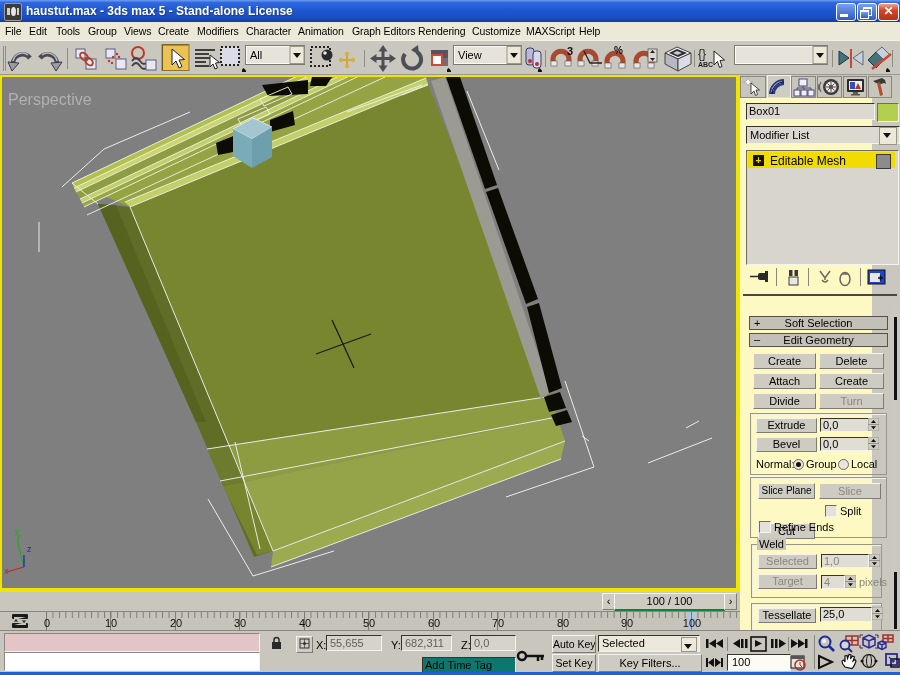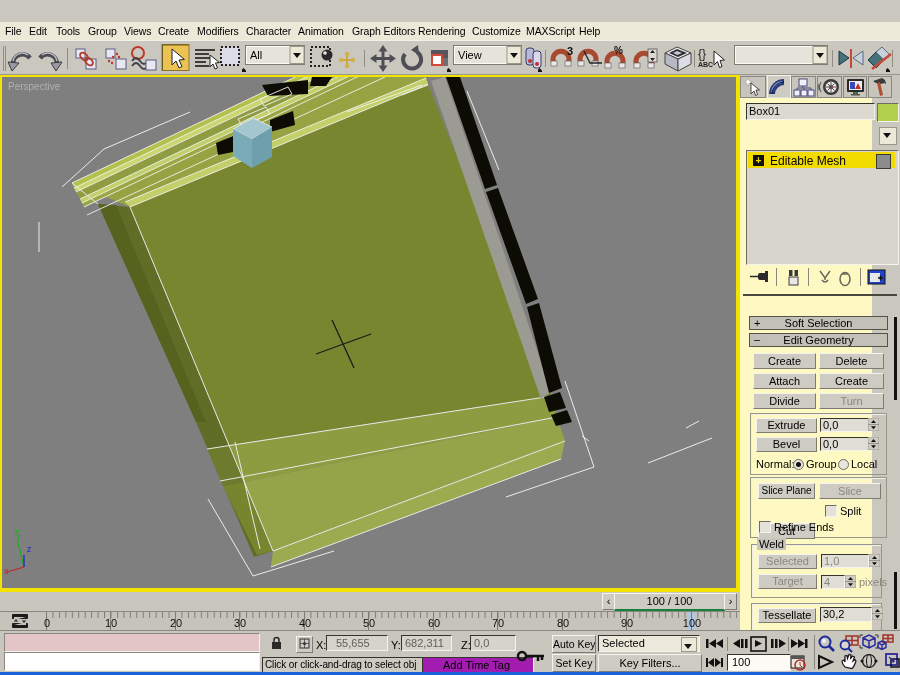--- a/index.html
+++ b/index.html
@@ -5,20 +5,36 @@
 #app{position:relative;width:900px;height:675px;background:#cac7bf;font-family:"Liberation Sans",sans-serif;overflow:hidden}
 .abs{position:absolute}
 .btn{position:absolute;background:#cecbc3;border:1px solid;border-color:#f4f3ee #7e7b72 #7e7b72 #f4f3ee;font-size:11px;color:#000;text-align:center;line-height:14px;white-space:nowrap;overflow:hidden}
 .fld{position:absolute;background:#e0ddd5;border:1px solid;border-color:#35332c #f4f3ee #f4f3ee #35332c;font-size:11px;color:#000}
 .lbl{position:absolute;font-size:11px;color:#000;white-space:nowrap}
 .gbox{position:absolute;border:1px solid #989589;border-radius:0;box-shadow:inset 1px 1px 0 #f0efe8}
 </style></head>
 <body>
 <div id="app">
 
+<div class="abs" style="left:0;top:0;width:900px;height:22px;background:linear-gradient(180deg,#6f9ef0 0%,#2e68e0 12%,#2058d2 45%,#1b50c4 78%,#123e9c 100%)">
+ <div class="abs" style="left:4px;top:3px;width:16px;height:16px;background:#3a3a3a;border:1px solid #9a9a9a;border-radius:2px">
+   <div class="abs" style="left:2px;top:4px;width:3px;height:7px;background:#cfcfcf"></div>
+   <div class="abs" style="left:6px;top:3px;width:5px;height:9px;background:#e5e5e5;border-radius:50%"></div>
+   <div class="abs" style="left:12px;top:4px;width:2px;height:7px;background:#cfcfcf"></div>
+ </div>
+ <div class="abs" style="left:26px;top:3.5px;font-size:12px;font-weight:bold;color:#fff;text-shadow:1px 1px 1px #1a3a7a">haustut.max - 3ds max 5 - Stand-alone License</div>
+ <div class="abs" style="left:836px;top:3px;width:18px;height:16px;background:linear-gradient(180deg,#7aa0ea,#2c5cc8);border:1px solid #fff;border-radius:3px">
+        <div class="abs" style="left:3px;top:10px;width:8px;height:3px;background:#fff"></div>
+      </div>
+ <div class="abs" style="left:857px;top:3px;width:18px;height:16px;background:linear-gradient(180deg,#7aa0ea,#2c5cc8);border:1px solid #fff;border-radius:3px">
+   <div class="abs" style="left:5px;top:3px;width:7px;height:6px;border:1px solid #fff;border-top-width:2px"></div>
+   <div class="abs" style="left:2px;top:6px;width:7px;height:6px;border:1px solid #fff;border-top-width:2px;background:linear-gradient(180deg,#7aa0ea,#2c5cc8)"></div>
+ </div>
+ <div class="abs" style="left:878px;top:3px;width:19px;height:16px;background:linear-gradient(180deg,#f0a088,#d2452a 40%,#b03318);border:1px solid #fff;border-radius:3px;color:#fff;font-size:12px;font-weight:bold;line-height:14px;text-align:center">✕</div>
+</div>
 
 <div class="abs" style="left:0;top:22px;width:900px;height:18px;background:#ece9d8;font-size:10.5px;color:#000;letter-spacing:-0.1px">
  <span class="abs" style="left:5px;top:3px">File</span>
  <span class="abs" style="left:29px;top:3px">Edit</span>
  <span class="abs" style="left:56px;top:3px">Tools</span>
  <span class="abs" style="left:88px;top:3px">Group</span>
  <span class="abs" style="left:124px;top:3px">Views</span>
  <span class="abs" style="left:158px;top:3px">Create</span>
  <span class="abs" style="left:197px;top:3px">Modifiers</span>
  <span class="abs" style="left:246px;top:3px">Character</span>
@@ -274,21 +290,21 @@
 
   <g fill="none" stroke-width="1.3">
    <line x1="22" y1="490" x2="5" y2="495" stroke="#cc2222"></line>
    <path d="M22 490 L17 470 Q14 462 18 458" stroke="#22aa22"></path>
    <line x1="22" y1="490" x2="22" y2="478" stroke="#2222cc"></line>
   </g>
   <text x="2" y="497" font-size="9" fill="#cc2222" font-family="Liberation Sans">x</text>
   <text x="13" y="457" font-size="9" fill="#22aa22" font-family="Liberation Sans">y</text>
   <text x="25" y="475" font-size="9" fill="#2222cc" font-family="Liberation Sans">z</text>
  </svg>
- <div class="abs" style="left:6px;top:4px;font-size:10px;color:#b0b0b0">Perspective</div>
+ <div class="abs" style="left:6px;top:14px;font-size:16px;color:#b0b0b0">Perspective</div>
  </div>
 </div>
 
 <div id="panel" class="abs" style="left:740px;top:75px;width:132px;height:555px;background:#fef9c3">
 <svg width="0" height="0" style="position:absolute">
         <defs>
 <g id="spinbtn">
             <rect x="0" y="0" width="11" height="6.5" fill="#cecbc3" stroke="#8a877e" stroke-width=".7"></rect>
             <rect x="0" y="6.5" width="11" height="6.5" fill="#cecbc3" stroke="#8a877e" stroke-width=".7"></rect>
             <path d="M5.5 2 l2.5 3 l-5 0 Z" fill="#111"></path>
@@ -343,20 +359,21 @@
         <rect x="111" y="19" width="9" height="1.5" fill="#555"></rect>
         <circle cx="115.5" cy="18" r="1" fill="#2a9a2a"></circle>
 
  <path d="M133 6 l9 -3 l3 2 l1 4 l-2 -1 l-3 1 l-5 -1 Z" fill="#3a3a3a"></path>
  <path d="M137 8 l3 13 l3 -1 l-3 -13 Z" fill="#b05030"></path>
 </svg>
 
 <div class="fld" style="left:6px;top:28px;width:125px;height:15px;background:#dcd9d1;padding-left:2px;line-height:15px">Box01</div>
 <div class="abs" style="left:137px;top:28px;width:20px;height:17px;background:#b2d04e;border:1px solid #6f6c63;border-right-color:#f4f3ee;border-bottom-color:#f4f3ee"></div>
 
+<div class="fld" style="left:6px;top:51px;width:149px;height:16px;background:#dcd9d1;line-height:16px;padding-left:3px">Modifier List</div>
 <div class="abs" style="left:139px;top:52px;width:16px;height:16px;background:#ece9d8;border:1px solid #9a9789"><svg width="14" height="14">
           <path d="M3 5 l8 0 l-4 5 Z" fill="#111"></path>
         </svg></div>
 
 <div class="abs" style="left:6px;top:75px;width:151px;height:113px;background:#d8d5cd;border:1px solid;border-color:#6f6c63 #f4f3ee #f4f3ee #6f6c63">
  <div class="abs" style="left:1px;top:1px;width:147px;height:16px;background:#f2dc00">
   <div class="abs" style="left:5px;top:2.5px;width:11px;height:11px;background:#111;color:#f2dc00;font-size:10px;font-weight:bold;text-align:center;line-height:11px">+</div>
   <div class="abs" style="left:22px;top:1.5px;font-size:12px;color:#000">Editable Mesh</div>
   <div class="abs" style="left:128px;top:2px;width:13px;height:13px;background:#8c8c8c;border:1px solid #3a3a3a"></div>
  </div>
@@ -433,21 +450,21 @@
       </svg>
 <div class="btn" style="left:18px;top:499px;width:57px;height:13px;line-height:13px;color:#8a877e">Target</div>
 <div class="fld" style="left:81px;top:500px;width:20px;height:12px;line-height:12px;padding-left:2px;color:#8a877e">4</div>
 <svg width="11" height="13" style="position:absolute;left:105px;top:500px">
         <use href="#spinbtn"></use>
       </svg>
 <div class="lbl" style="left:119px;top:501px;color:#8a877e">pixels</div>
 
 <div class="gbox" style="left:11px;top:528px;width:129px;height:27px;border-bottom:none"></div>
 <div class="btn" style="left:18px;top:533px;width:56px;height:13px;line-height:13px">Tessellate</div>
-<div class="fld" style="left:80px;top:532px;width:48px;height:13px;line-height:13px;padding-left:2px">30,2</div>
+<div class="fld" style="left:80px;top:532px;width:48px;height:13px;line-height:13px;padding-left:2px">25,0</div>
 <svg width="11" height="13" style="position:absolute;left:132px;top:532px">
         <use href="#spinbtn"></use>
       </svg>
 
 <div class="abs" style="left:153px;top:230px;width:5px;height:325px;background:#cbc8c0"></div>
 <div class="abs" style="left:154px;top:242px;width:3px;height:83px;background:#111"></div>
 <div class="abs" style="left:154px;top:497px;width:3px;height:57px;background:#111"></div>
 </div>
 
 <div class="abs" style="left:0;top:592px;width:740px;height:19px;background:#c9c6be;border-bottom:1px solid #8a877e">
@@ -507,27 +524,26 @@
 <svg width="40" height="20" style="position:absolute;left:270px;top:4px">
  <rect x="2" y="7" width="9" height="7" fill="#2a2a2a"></rect>
         <path d="M4 7 v-2 a2.5 2.5 0 0 1 5 0 v2" fill="none" stroke="#2a2a2a" stroke-width="1.5"></path>
 </svg>
 <div class="btn" style="left:296px;top:5px;width:15px;height:15px"><svg width="13" height="13">
           <rect x="2" y="2" width="9" height="9" fill="none" stroke="#333"></rect>
           <circle cx="6.5" cy="6.5" r="1.5" fill="#333"></circle>
           <path d="M6.5 2 v9 M2 6.5 h9" stroke="#333" stroke-width=".7"></path>
         </svg></div>
 <div class="lbl" style="left:316px;top:8px">X:</div>
-<div class="fld" style="left:326px;top:4px;width:51px;height:14px;line-height:14px;padding-left:9px;color:#63605a;background:#d6d3cb">55,655</div>
+<div class="fld" style="left:326px;top:4px;width:51px;height:14px;line-height:14px;padding-left:3px;color:#63605a;background:#d6d3cb">55,655</div>
 <div class="lbl" style="left:391px;top:8px">Y:</div>
 <div class="fld" style="left:401px;top:4px;width:46px;height:14px;line-height:14px;padding-left:3px;color:#63605a;background:#d6d3cb">682,311</div>
 <div class="lbl" style="left:461px;top:8px">Z:</div>
 <div class="fld" style="left:470px;top:4px;width:41px;height:14px;line-height:14px;padding-left:3px;color:#63605a;background:#d6d3cb">0,0</div>
-<div class="fld" style="left:262px;top:26px;width:157px;height:14px;line-height:14px;padding-left:2px;background:#cdcac2;font-size:10px;letter-spacing:-0.1px">Click or click-and-drag to select obj</div>
-<div class="fld" style="left:422px;top:26px;width:90px;height:14px;line-height:14px;padding-left:20px;background:#a21caf">Add Time Tag</div>
+<div class="fld" style="left:422px;top:26px;width:90px;height:14px;line-height:14px;padding-left:2px;background:#0f766e">Add Time Tag</div>
 <svg width="34" height="18" style="position:absolute;left:516px;top:16px">
  <circle cx="6" cy="9" r="4" fill="none" stroke="#111" stroke-width="2.5"></circle>
         <line x1="10" y1="9" x2="28" y2="9" stroke="#111" stroke-width="2.5"></line>
         <path d="M22 9 l0 5 M26 9 l0 4" stroke="#111" stroke-width="2.5"></path>
 </svg>
 <div class="btn" style="left:552px;top:4px;width:42px;height:16px;line-height:16px;font-size:10.5px">Auto Key</div>
 <div class="btn" style="left:552px;top:23px;width:42px;height:16px;line-height:16px;font-size:10.5px">Set Key</div>
 <div class="fld" style="left:598px;top:4px;width:97px;height:15px;line-height:15px;padding-left:3px;background:#ece9dc">Selected</div>
 <div class="abs" style="left:681px;top:6px;width:14px;height:13px;background:#ece9d8;border:1px solid #9a9789"><svg width="12" height="11">
           <path d="M2 3 l8 0 l-4 5 Z" fill="#111"></path>

